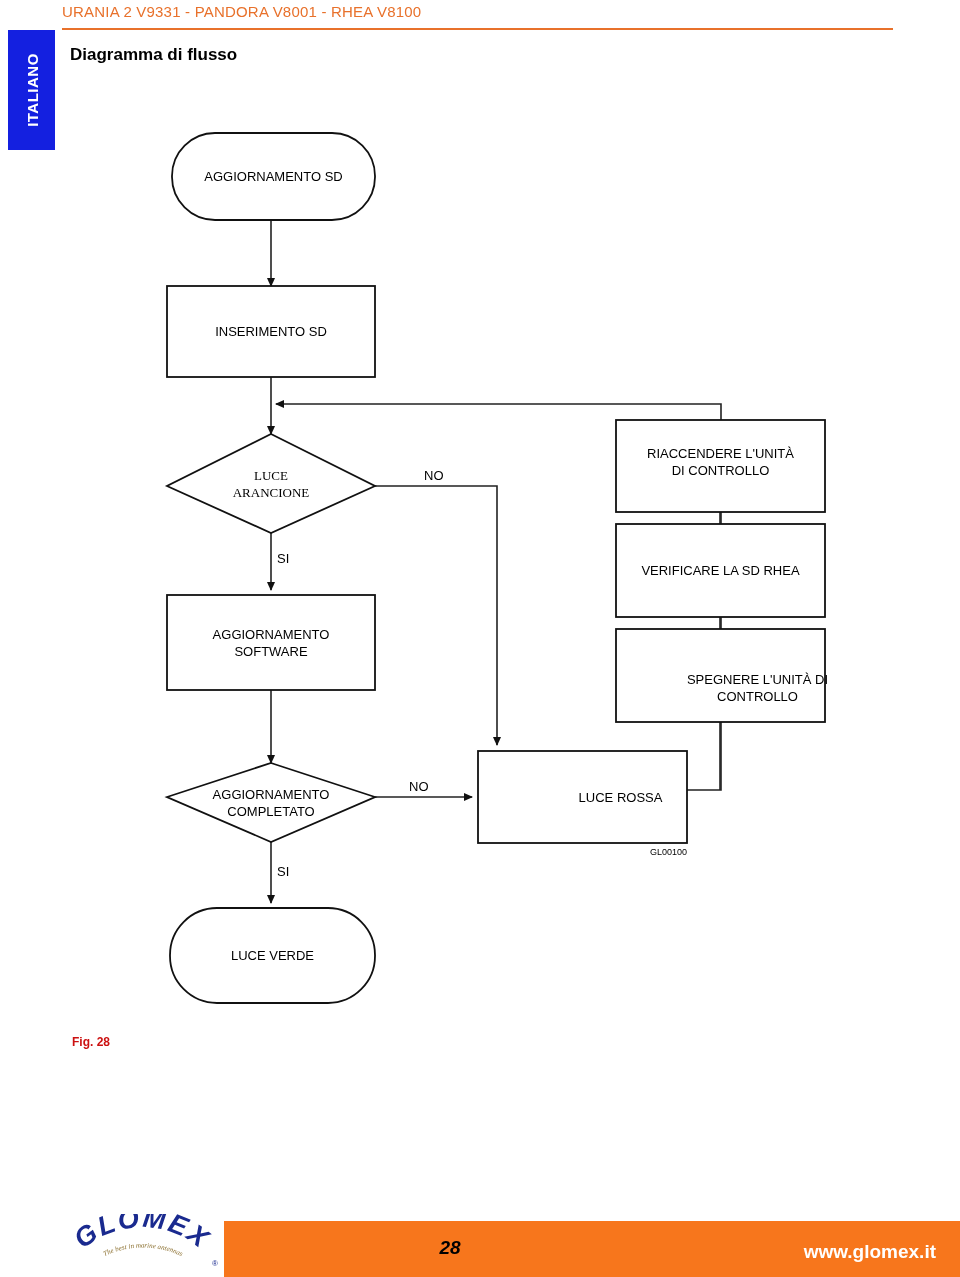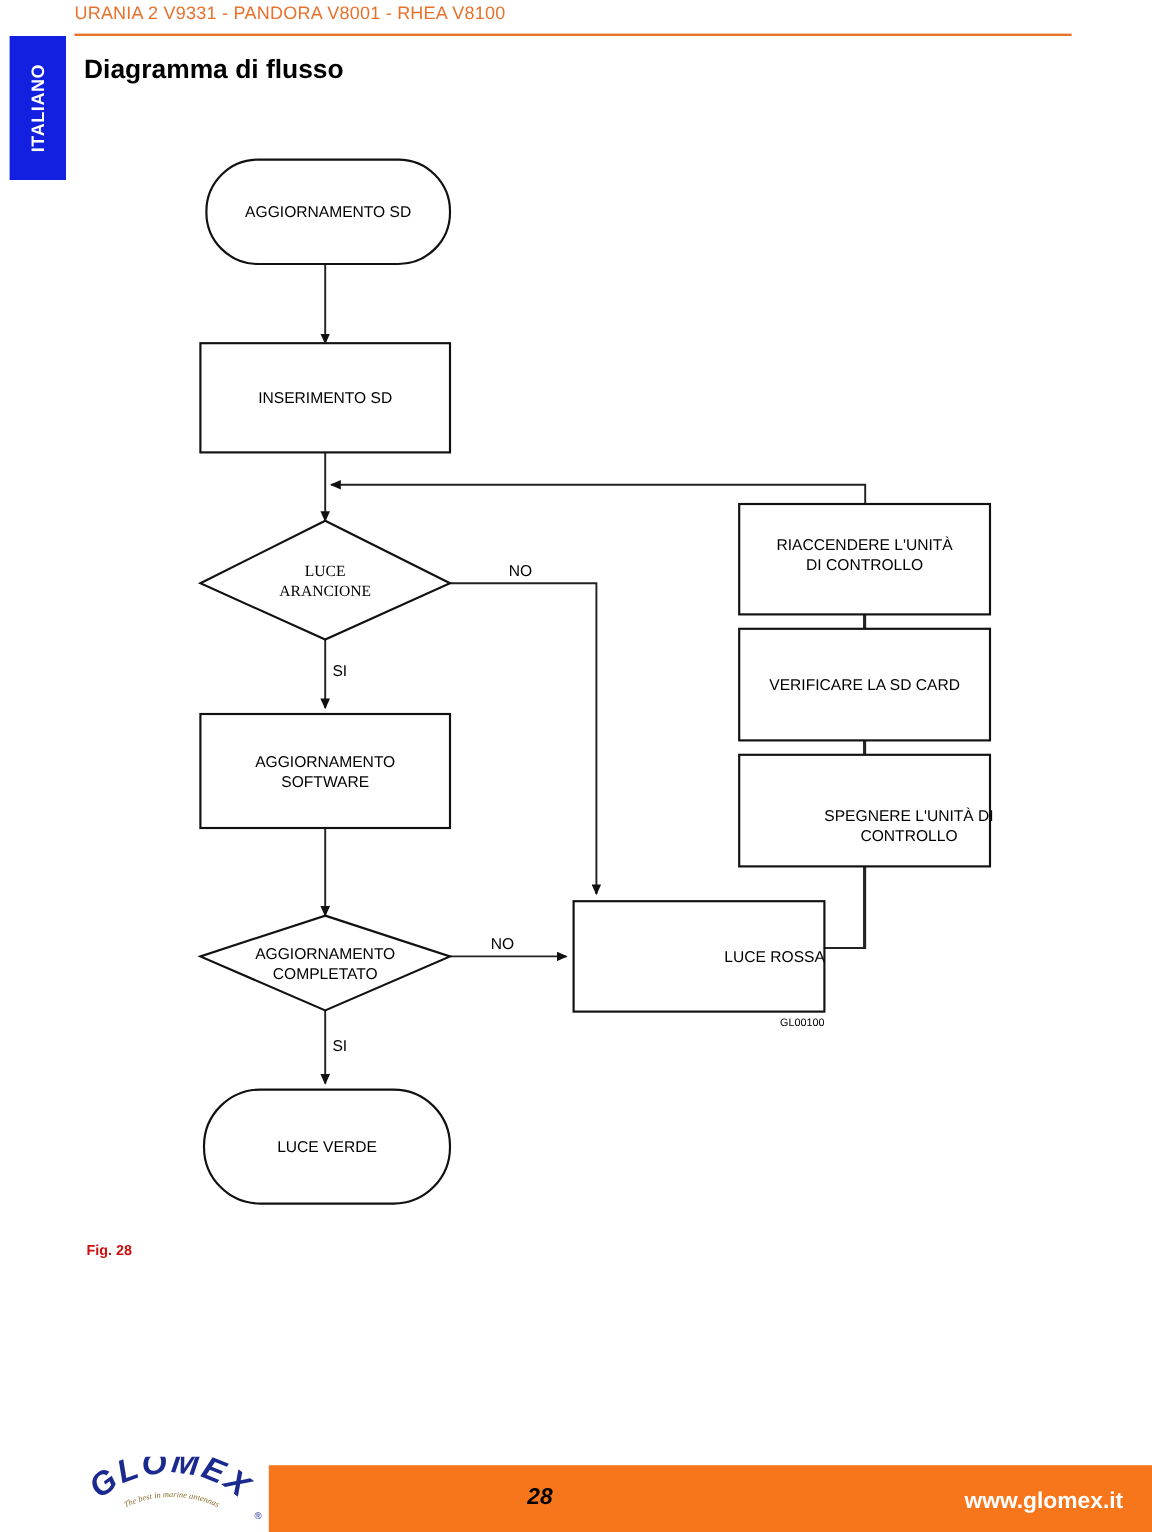--- a/index.html
+++ b/index.html
@@ -53,21 +53,21 @@
     font-weight: bold;
     letter-spacing: 0.5px;
     white-space: nowrap;
   }
 
   
   #section-title {
     position: absolute;
     left: 70px;
     top: 45px;
-    font-size: 22px;
+    font-size: 17px;
     font-weight: bold;
     color: #000000;
   }
 
   
   #flowchart {
     position: absolute;
     left: 0;
     top: 0;
     width: 960px;
@@ -209,28 +209,28 @@
     <rect x="170" y="908" width="205" height="95" rx="47" ry="47"></rect>
   </g>
 </svg>
 
 <div class="node-text-wrap" style="left:172px;top:133px;width:203px;height:87px;">AGGIORNAMENTO SD</div>
 <div class="node-text-wrap" style="left:167px;top:286px;width:208px;height:91px;">INSERIMENTO SD</div>
 <div class="node-text-wrap" style="left:167px;top:434px;width:208px;height:99px;white-space:pre-line;font-family:Liberation Serif, serif;">LUCE
 ARANCIONE</div>
 <div class="node-text-wrap" style="left:616px;top:420px;width:209px;height:83px;white-space:pre-line;">RIACCENDERE L'UNITÀ
 DI CONTROLLO</div>
-<div class="node-text-wrap" style="left:616px;top:524px;width:209px;height:93px;">VERIFICARE LA SD CARD</div>
+<div class="node-text-wrap" style="left:616px;top:524px;width:209px;height:93px;">VERIFICARE LA SD RHEA</div>
 <div class="node-text-wrap" style="left:616px;top:629px;width:209px;height:118px;white-space:pre-line;margin-left:37px;">SPEGNERE L'UNITÀ DI
 CONTROLLO</div>
 <div class="node-text-wrap" style="left:167px;top:595px;width:208px;height:95px;white-space:pre-line;">AGGIORNAMENTO
 SOFTWARE</div>
 <div class="node-text-wrap" style="left:167px;top:763px;width:208px;height:79px;white-space:pre-line;">AGGIORNAMENTO
 COMPLETATO</div>
-<div class="node-text-wrap" style="left:498px;top:751px;width:209px;height:92px;padding-left:43px;">LUCE ROSSA</div>
+<div class="node-text-wrap" style="left:473px;top:751px;width:209px;height:92px;padding-left:43px;">LUCE ROSSA</div>
 <div class="node-text-wrap" style="left:170px;top:908px;width:205px;height:95px;">LUCE VERDE</div>
 
 <div class="edge-label" style="left:424px;top:468px;">NO</div>
 <div class="edge-label" style="left:277px;top:551px;">SI</div>
 <div class="edge-label" style="left:409px;top:779px;">NO</div>
 <div class="edge-label" style="left:277px;top:864px;">SI</div>
 
 <div id="drawing-ref" style="left:650px;top:847px;">GL00100</div>
 
 <div id="figure-caption">Fig. 28</div>

